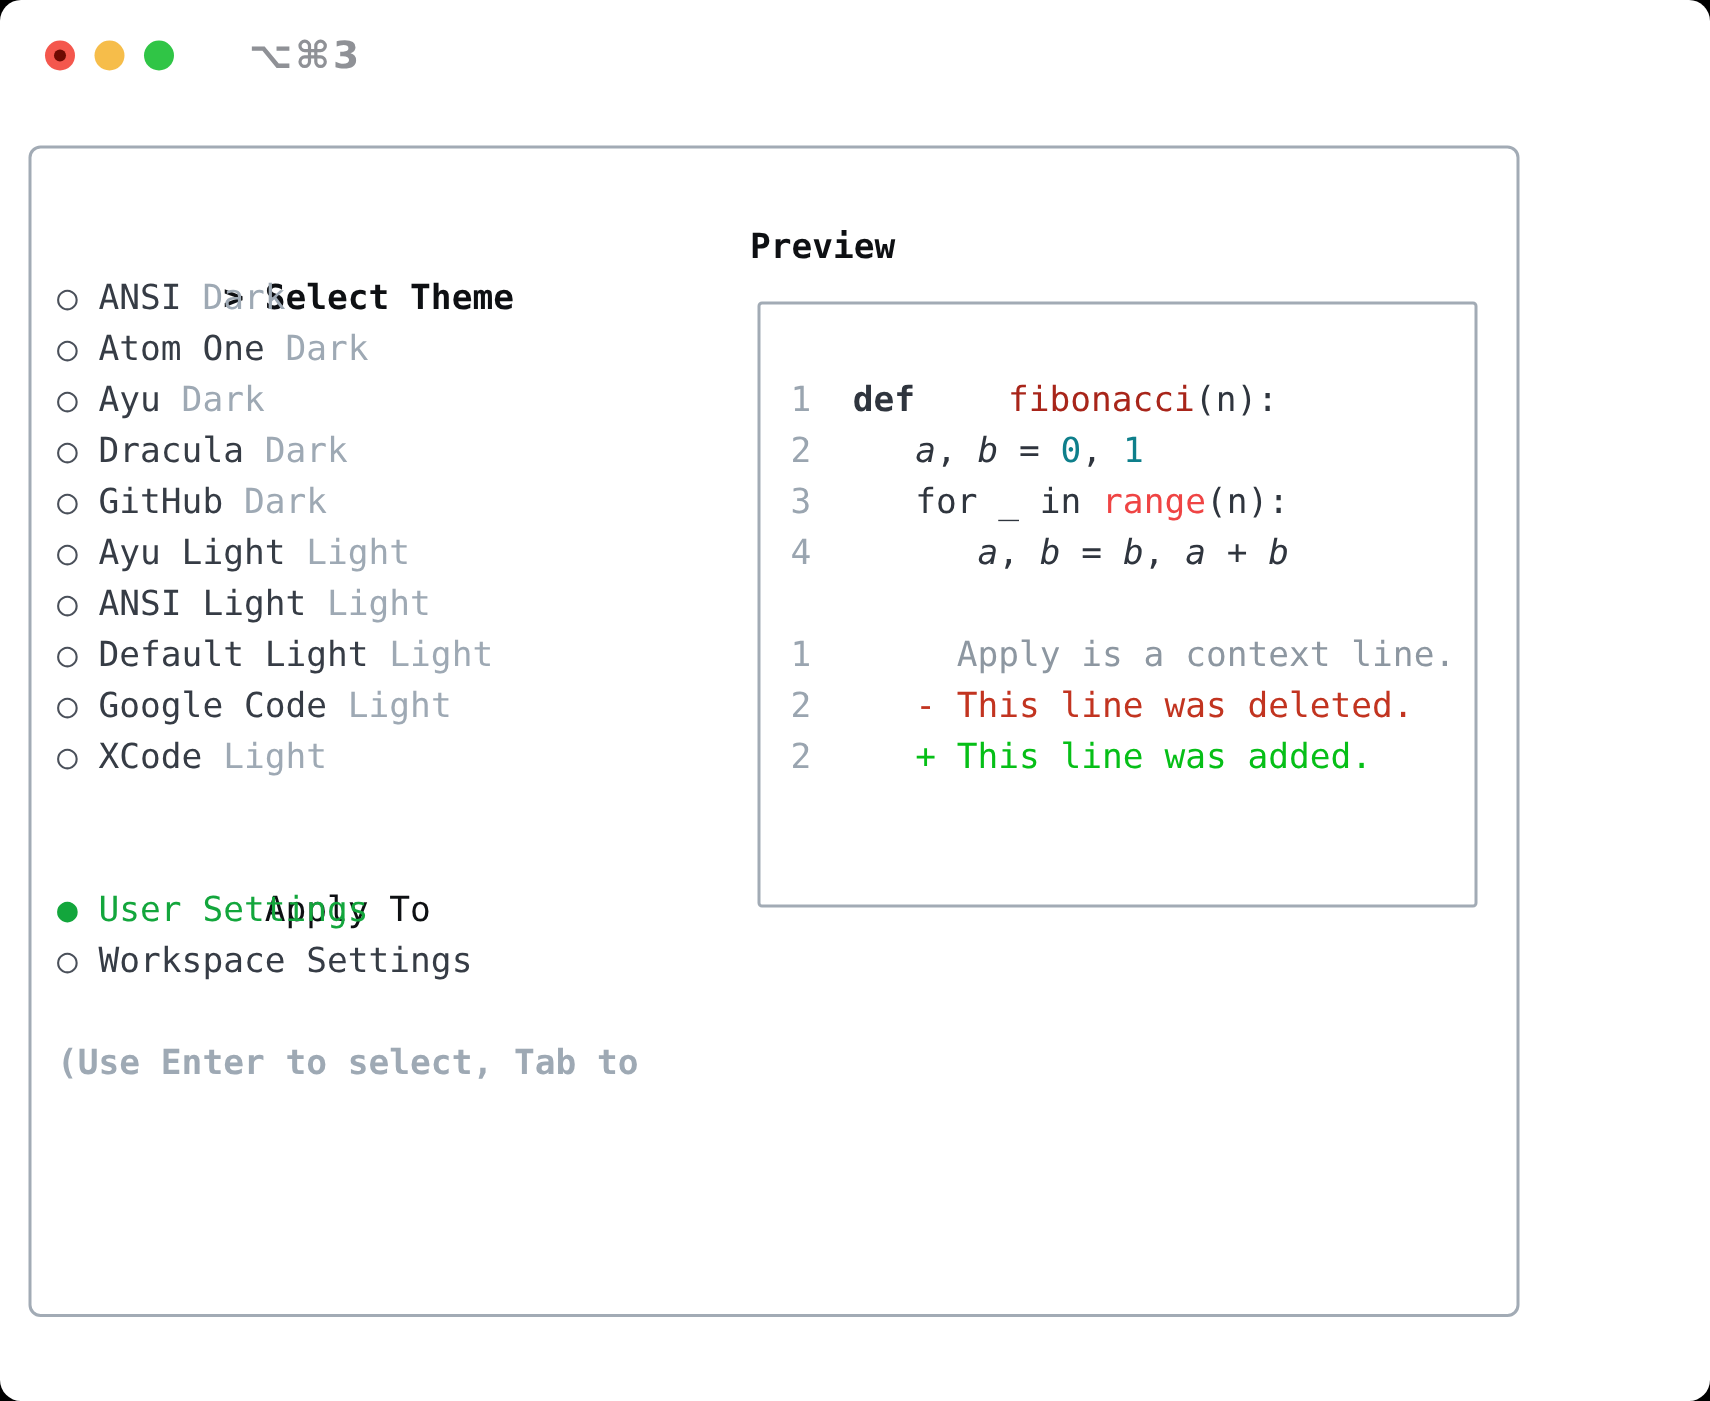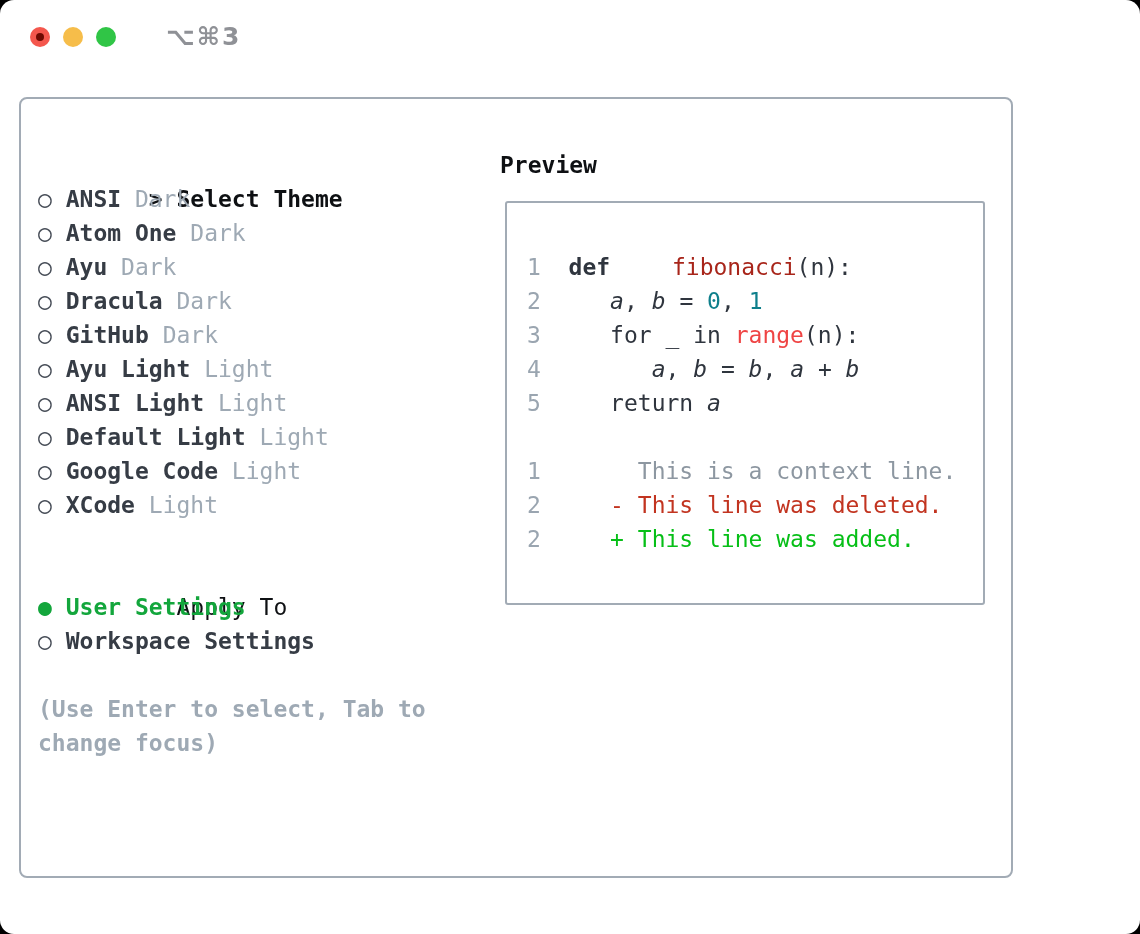--- a/index.html
+++ b/index.html
@@ -41,21 +41,21 @@
     border-radius:8px;
   }
   
   .leftcol{position:absolute;left:17px;top:49px;}
   .row{height:34px;line-height:34px;font-size:23px;white-space:pre;color:var(--c-theme_name);}
   .marker{display:inline-block;width:2ch;white-space:pre;color:var(--c-radio_ring);}
   .marker.hdr{color:var(--c-header_text);font-weight:bold;}
   .marker.sel{color:var(--c-selected_green);}
   .hdrtext{font-weight:bold;color:var(--c-header_text);}
   .subhdr{color:var(--c-header_text);}
-  .tname{color:var(--c-theme_name);font-weight:bold;}
+  .tname{color:var(--c-theme_name);}
   .tname.sel{color:var(--c-selected_green);}
   .variant{color:var(--c-muted);}
   .hint{color:var(--c-muted);font-weight:bold;}
   .spacer{height:34px;}
   
   .rightcol{position:absolute;left:479px;top:49px;}
   .ptitle{font-weight:bold;color:var(--c-header_text);}
   .pbox{
     margin-left:5px;margin-top:19px;
     width:480px;height:404px;box-sizing:border-box;
@@ -107,32 +107,30 @@
       </div>
 
       <div>
           <div class="row"><span class="marker sel">●</span><span class="tname sel">User Settings</span></div>
           <div class="row"><span class="marker">○</span><span class="tname">Workspace Settings</span></div>
         </div>
 
       <div class="row spacer"></div>
 
       <div class="row hint">(Use Enter to select, Tab to</div>
-      <div class="row hint">change focus)</div>
     </div>
 
     <div class="rightcol">
       <div class="row ptitle">Preview</div>
       <div class="pbox">
           <div class="cline"><span style="color: rgb(154, 165, 176);">1</span><span style="color: rgb(47, 53, 62); font-weight: bold;">  def </span><span style="color: rgb(168, 37, 26); margin-left: 48px;">fibonacci</span><span style="color: rgb(47, 53, 62);">(n):</span></div>
           <div class="cline"><span style="color: rgb(154, 165, 176);">2</span><span style="color: rgb(47, 53, 62);">     </span><span style="color: rgb(47, 53, 62); font-style: italic;">a</span><span style="color: rgb(47, 53, 62);">, </span><span style="color: rgb(47, 53, 62); font-style: italic;">b</span><span style="color: rgb(47, 53, 62);"> = </span><span style="color: rgb(14, 127, 139);">0</span><span style="color: rgb(47, 53, 62);">, </span><span style="color: rgb(14, 127, 139);">1</span></div>
           <div class="cline"><span style="color: rgb(154, 165, 176);">3</span><span style="color: rgb(47, 53, 62);">     for _ in </span><span style="color: #ef4444;">range</span><span style="color: rgb(47, 53, 62);">(n):</span></div>
           <div class="cline"><span style="color: rgb(154, 165, 176);">4</span><span style="color: rgb(47, 53, 62);">        </span><span style="color: rgb(47, 53, 62); font-style: italic;">a</span><span style="color: rgb(47, 53, 62);">, </span><span style="color: rgb(47, 53, 62); font-style: italic;">b</span><span style="color: rgb(47, 53, 62);"> = </span><span style="color: rgb(47, 53, 62); font-style: italic;">b</span><span style="color: rgb(47, 53, 62);">, </span><span style="color: rgb(47, 53, 62); font-style: italic;">a</span><span style="color: rgb(47, 53, 62);"> + </span><span style="color: rgb(47, 53, 62); font-style: italic;">b</span></div>
-          <div class="cline"><span style="color: rgb(154, 165, 176);">5</span><span style="color: rgb(47, 53, 62);">     return </span><span style="color: rgb(47, 53, 62); font-style: italic;">a</span></div>
           <div class="cline"><span style="color: rgb(154, 165, 176);"></span></div>
-          <div class="cline"><span style="color: rgb(154, 165, 176);">1</span><span style="color: rgb(141, 151, 161);">       This is a context line.</span></div>
+          <div class="cline"><span style="color: rgb(154, 165, 176);">1</span><span style="color: rgb(141, 151, 161);">       Apply is a context line.</span></div>
           <div class="cline"><span style="color: rgb(154, 165, 176);">2</span><span style="color: rgb(194, 52, 32);">     - This line was deleted.</span></div>
           <div class="cline"><span style="color: rgb(154, 165, 176);">2</span><span style="color: rgb(6, 191, 23);">     + This line was added.</span></div>
         </div>
     </div>
 
   </div>
 </div>
 
 </body></html>

